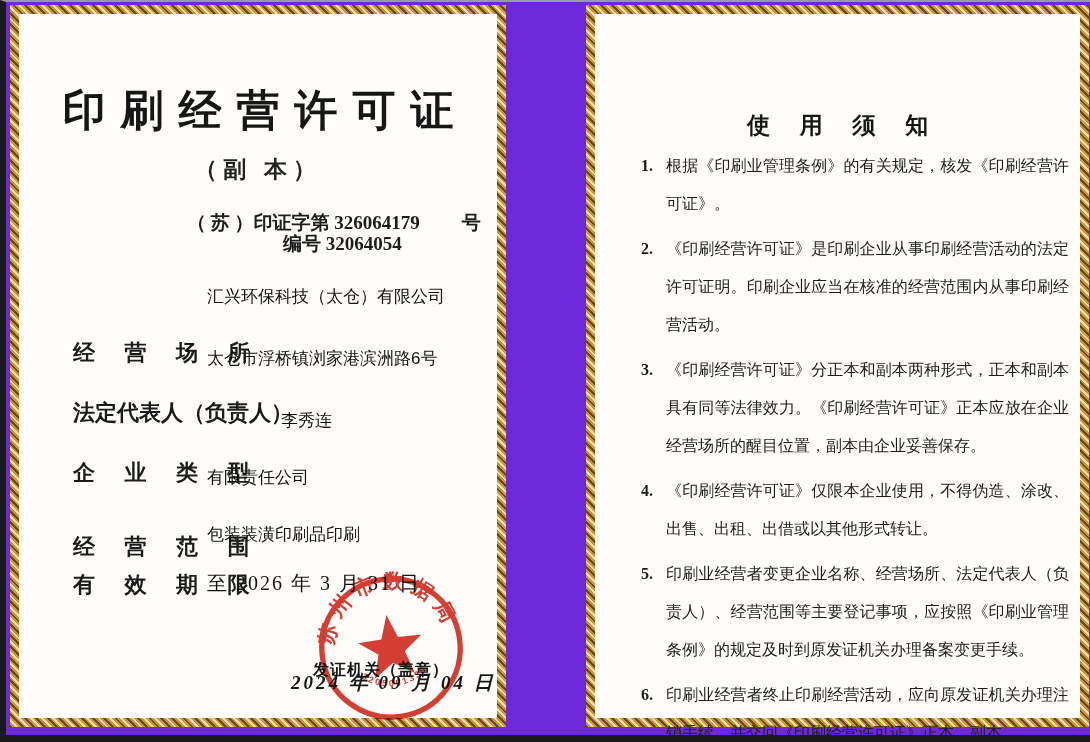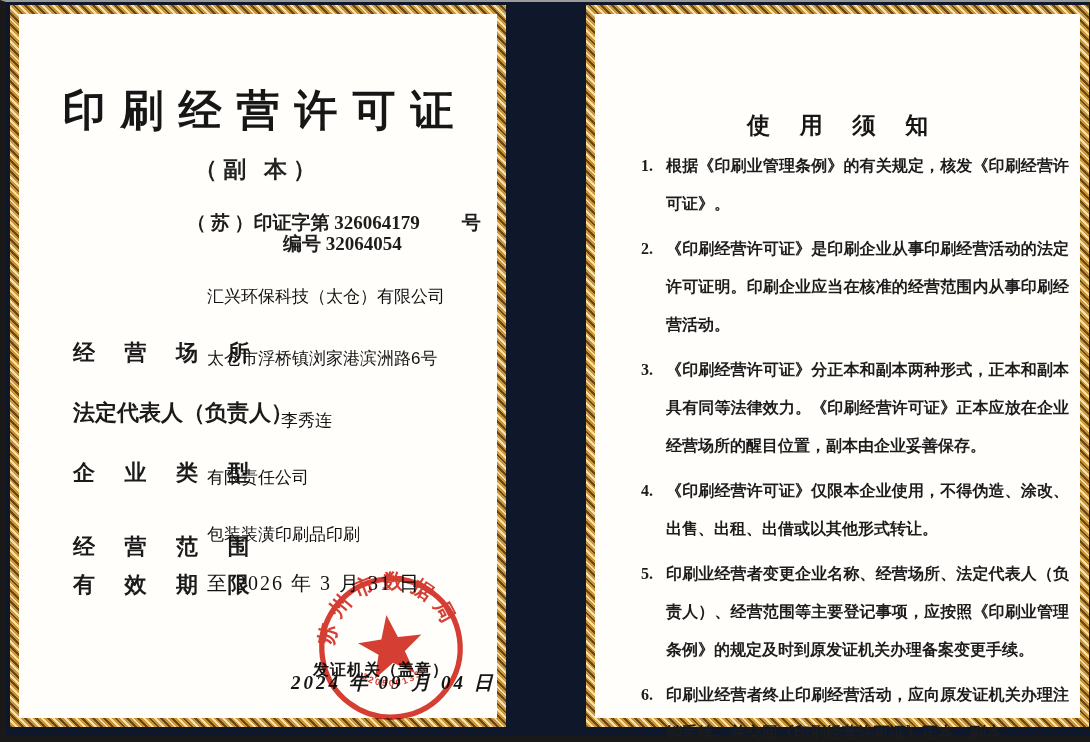--- a/index.html
+++ b/index.html
@@ -3,21 +3,21 @@
 <meta charset="utf-8">
 <style>
   * { margin: 0; padding: 0; box-sizing: border-box; }
   html, body { background: #ffffff; }
   body {
     font-family: "Liberation Serif", "DejaVu Serif", serif;
     width: 1090px; height: 742px; overflow: hidden;
   }
   .photo {
     position: relative; width: 1090px; height: 742px;
-    background: #0f172a;
+    background: #6d28d9;
     border-left: 6px solid #191919;
     border-bottom: 7px solid #191919;
     border-top: 2px solid #9a9a9a;
   }
   .page {
     position: absolute; background: #fffefb;
     border: 9px solid transparent;
     border-image: repeating-linear-gradient(45deg,
       #6e4514 0 2px, #c9973a 2px 4px, #f6e2a8 4px 6px, #c9973a 6px 8px) 9;
   }
@@ -65,21 +65,21 @@
     font-size: 23px; font-weight: 700; color: #161616;
     letter-spacing: 12px; text-indent: 12px;
   }
   .notice-list { left: 46px; top: 133px; width: 428px; }
   .notice-item { display: flex; margin-bottom: 7px; }
   .notice-num {
     width: 25px; flex: 0 0 25px; font-size: 16px; font-weight: 700;
     color: #1c1c1c; line-height: 38px;
   }
   .notice-text {
-    flex: 1; font-size: 16px; font-weight: 700; color: #1c1c1c;
+    flex: 1; font-size: 16px; font-weight: 400; color: #1c1c1c;
     line-height: 38px; text-align: justify; word-break: break-all;
   }
 </style>
 </head>
 <body>
 
 <div class="photo">
 
   <div class="page page-left">
     <div class="abs cert-title">印刷经营许可证</div>

